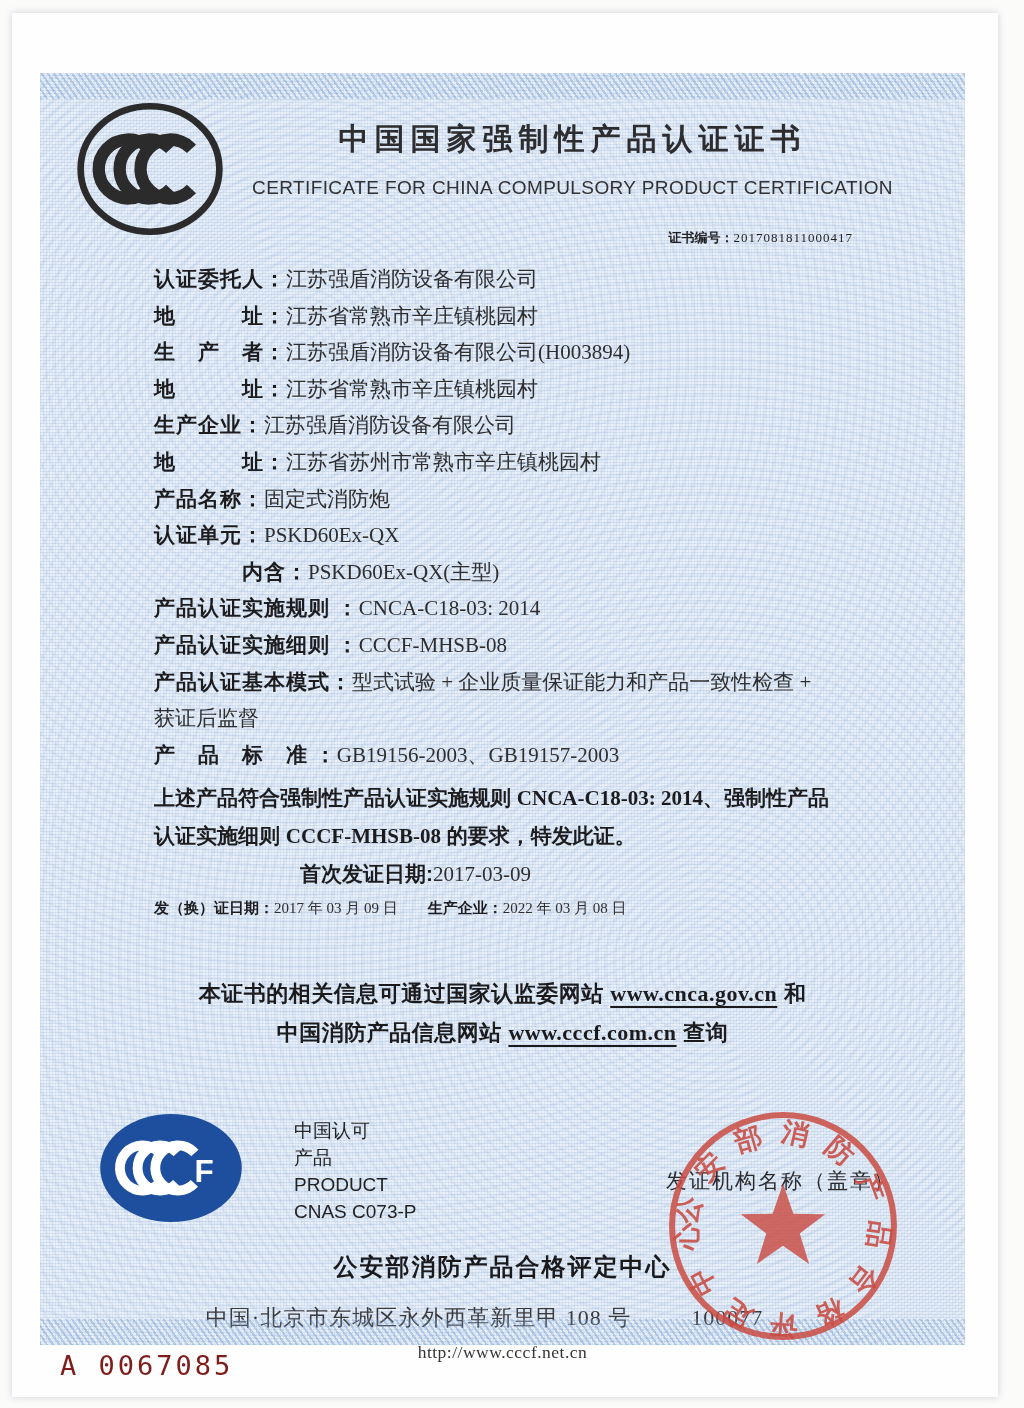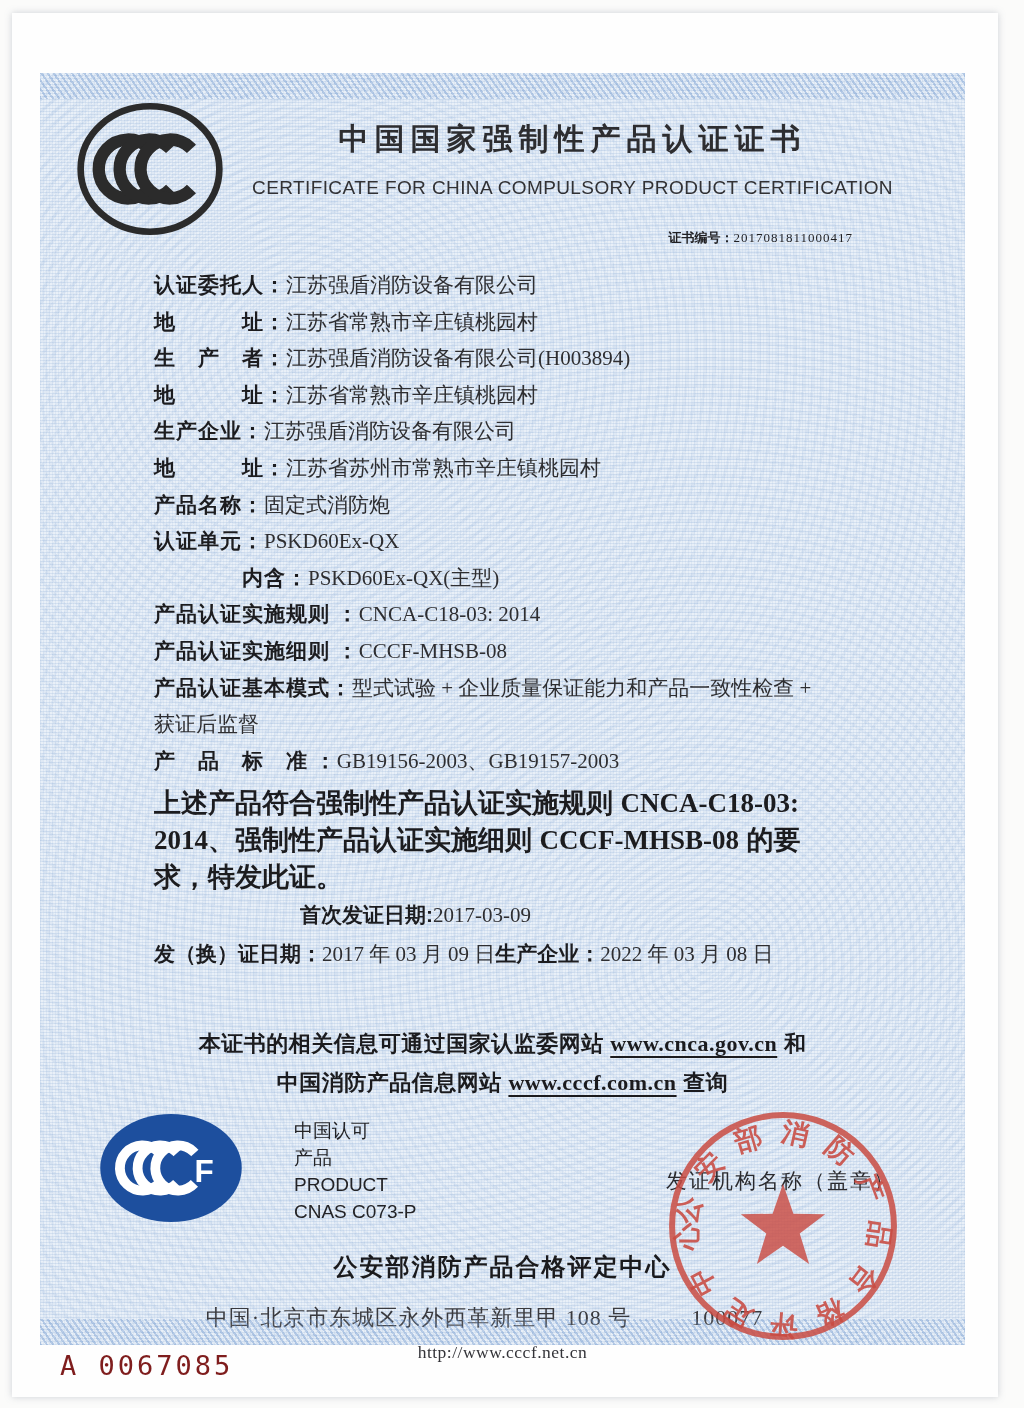--- a/index.html
+++ b/index.html
@@ -30,35 +30,35 @@
   .header { display:flex; align-items:flex-start; padding:26px 46px 0 34px; }
   .ccc-logo { flex:0 0 152px; }
   .titles { flex:1; text-align:center; padding-top:20px; }
   .title { font-size:30px; font-weight:700; letter-spacing:6px; color:#2d2d30; }
   .subtitle { margin-top:17px; font-size:19px; color:#313134; letter-spacing:.4px; }
 
   .certno { text-align:right; padding-right:112px; margin-top:-14px; font-size:13px; color:#1f1f22; }
   .certno .lbl { font-weight:600; }
   .certno .num { font-family:"Liberation Serif", serif; letter-spacing:1px; }
 
-  .rows { margin:24px 70px 0 114px; font-size:21px; }
+  .rows { margin:18px 70px 0 114px; font-size:21px; }
   .row { display:flex; align-items:baseline; height:36.6px; }
   .row .lbl { font-weight:700; color:#1c1c1f; white-space:pre; letter-spacing:1px; }
   .row .val { font-family:"Liberation Serif", serif; color:#2e2e31; white-space:pre; }
   .row.indent { padding-left:88px; }
 
-  .compliance { margin:2px 70px 0 114px; max-width:690px; font-size:27px; font-weight:700;
+  .compliance { margin:2px 70px 0 114px; max-width:690px; font-size:21px; font-weight:700;
                 line-height:37px; color:#1c1c1f; }
   .compliance .latin { font-family:"Liberation Serif", serif; font-weight:600; }
 
   .first-issue { margin:5px 0 0 260px; font-size:21px; }
   .first-issue .lbl { font-weight:700; color:#1c1c1f; }
   .first-issue .val { font-family:"Liberation Serif", serif; color:#2e2e31; }
 
-  .dates { margin:11px 70px 0 114px; display:flex; font-size:21px; }
+  .dates { margin:11px 70px 0 114px; display:flex; gap:30px; font-size:15px; }
   .dates .lbl { font-weight:700; color:#1c1c1f; white-space:pre; }
   .dates .val { font-family:"Liberation Serif", serif; color:#2e2e31; white-space:pre; }
 
   .notes { margin-top:56px; text-align:center; font-size:22px; font-weight:600;
            color:#1b1b1e; line-height:39px; letter-spacing:.5px; }
   .notes .link { font-family:"Liberation Serif", serif; font-weight:600; text-decoration:underline;
                  text-underline-offset:5px; color:#1b1b1e; }
 
   .logos-row { position:absolute; left:56px; top:1038px; display:flex; align-items:center; gap:48px; }
   .acc-text { font-size:19px; line-height:27px; color:#232326; align-self:flex-start; padding-top:6px; }

